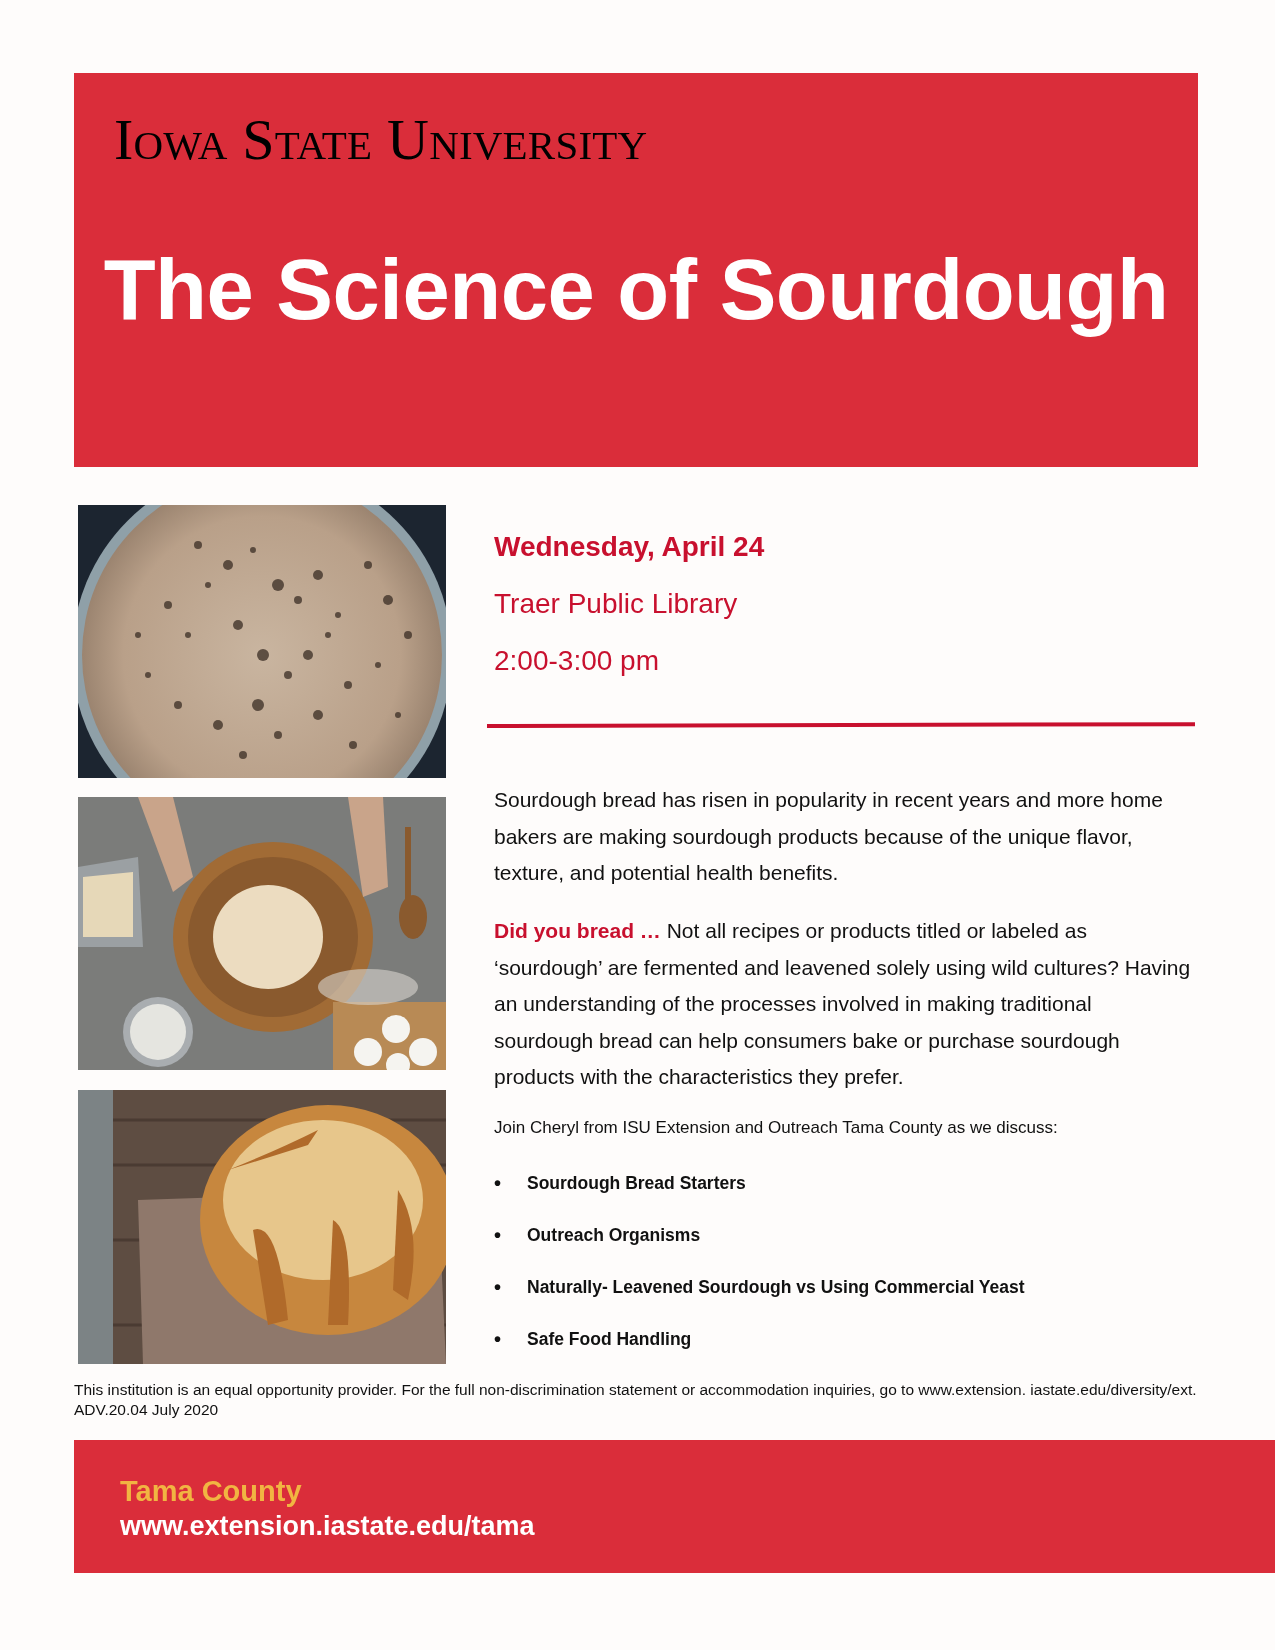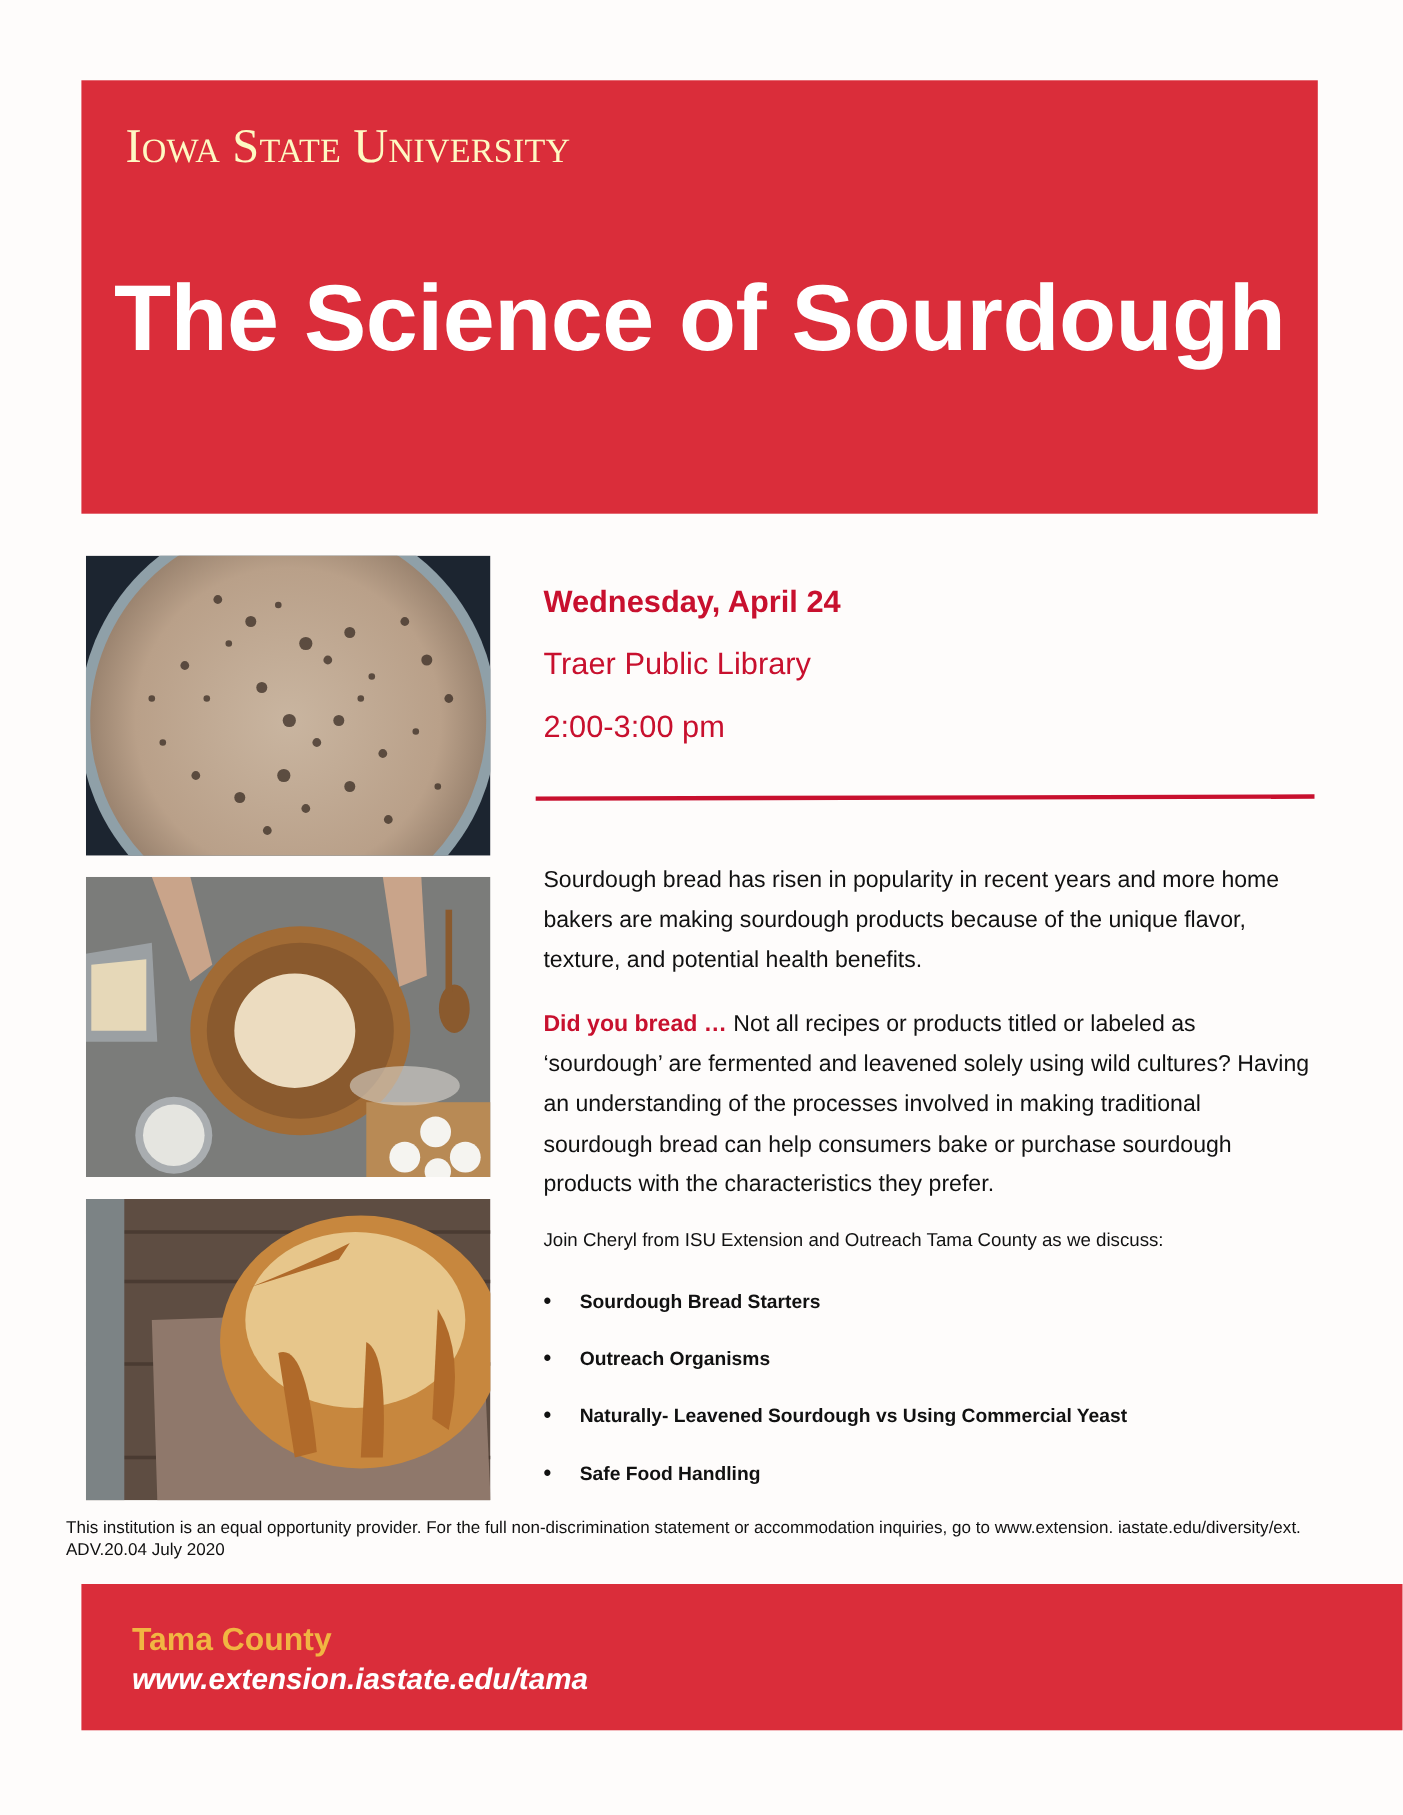--- a/index.html
+++ b/index.html
@@ -6,22 +6,22 @@
   body {
     width: 1275px; height: 1650px; position: relative; overflow: hidden;
     background: #fefcfb;
     font-family: "Liberation Sans", sans-serif;
   }
   .abs { position: absolute; }
   .header {
     left: 74px; top: 73px; width: 1124px; height: 394px; background: #da2d3a;
   }
   .isu-name {
-    left: 40px; top: 38px; color: #fef9c3;
-    font-family: "Liberation Serif", serif; font-size: 44px; letter-spacing: 0.2px;
+    left: 40px; top: 38px; color: #000000;
+    font-family: "Liberation Serif", serif; font-size: 58px; letter-spacing: 0.2px;
     font-variant: small-caps; line-height: 1; white-space: nowrap; text-align: right;
   }
   .isu-sub {
     left: 40px; top: 82px; color: #fff;
     font-family: "Liberation Serif", serif; font-size: 33px; line-height: 1; white-space: nowrap;
   }
   .title {
     left: 6px; top: 174px; width: 1112px; color: #fff; text-align: center;
     font-weight: bold; font-size: 85px; line-height: 1; white-space: nowrap;
     letter-spacing: -0.5px;
@@ -44,27 +44,27 @@
   .join {
     left: 494px; top: 1118px; color: #111; font-weight: normal; font-size: 17px; white-space: nowrap;
   }
   .topics { left: 494px; top: 1170px; margin: 0; padding: 0; list-style: none; }
   .topics li {
     height: 52px; display: flex; align-items: flex-start; color: #111;
     font-weight: bold; font-size: 17.5px; line-height: 26px; white-space: nowrap;
   }
   .topics .dot { width: 33px; font-size: 20px; line-height: 26px; }
   .disclaimer {
-    left: 60px; top: 1380px; width: 1130px; color: #111; font-size: 15.5px; line-height: 20px;
+    left: 74px; top: 1380px; width: 1130px; color: #111; font-size: 15.5px; line-height: 20px;
   }
   .footer {
     left: 74px; top: 1440px; width: 1256px; height: 133px; background: #da2d3a;
   }
   .county { left: 46px; top: 37px; color: #f1b542; font-weight: bold; font-size: 29px; line-height: 1; }
-  .website { left: 46px; top: 73px; color: #fff; font-weight: bold; font-size: 27px; line-height: 1; font-style: italic; }
+  .website { left: 46px; top: 73px; color: #fff; font-weight: bold; font-size: 27px; line-height: 1; }
 </style>
 </head>
 <body>
 
 <div class="abs header">
   <div class="abs isu-name">Iowa State University</div>
   <div class="abs title">The Science of Sourdough</div>
 </div>
 
 <div class="abs photo" style="top:505px;height:273px;" title="Bubbly sourdough starter in a jar, viewed from above">

